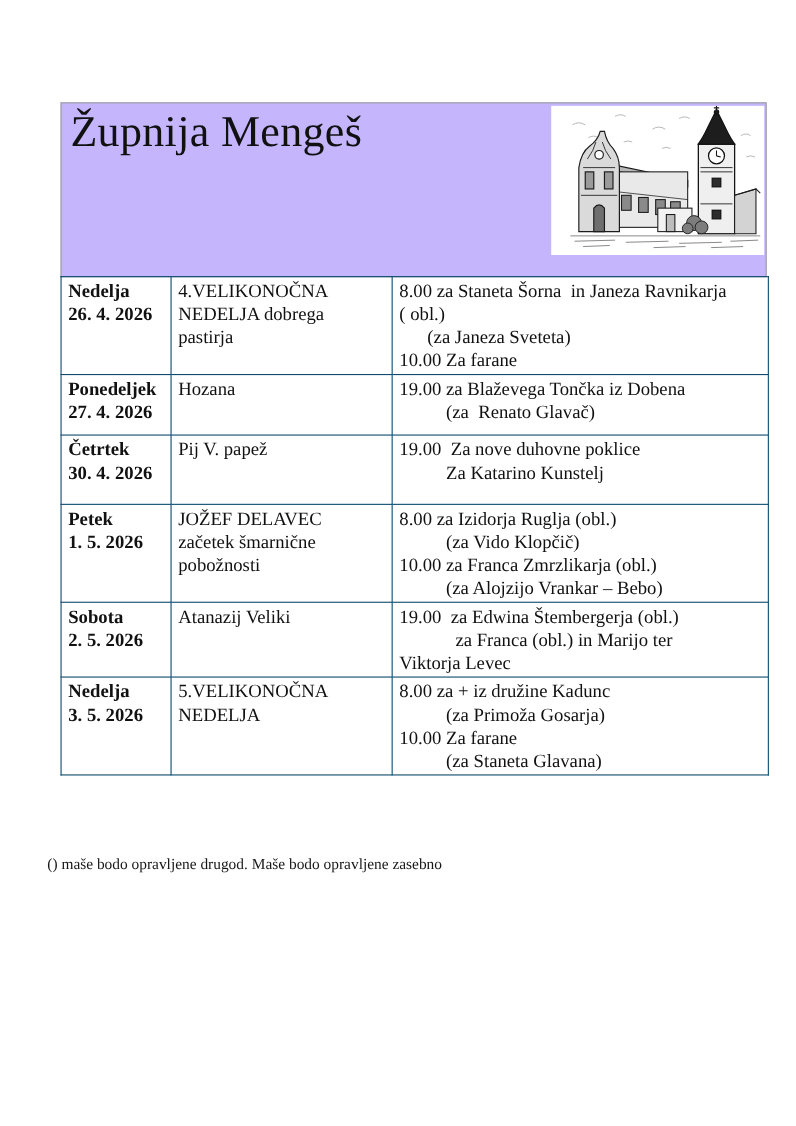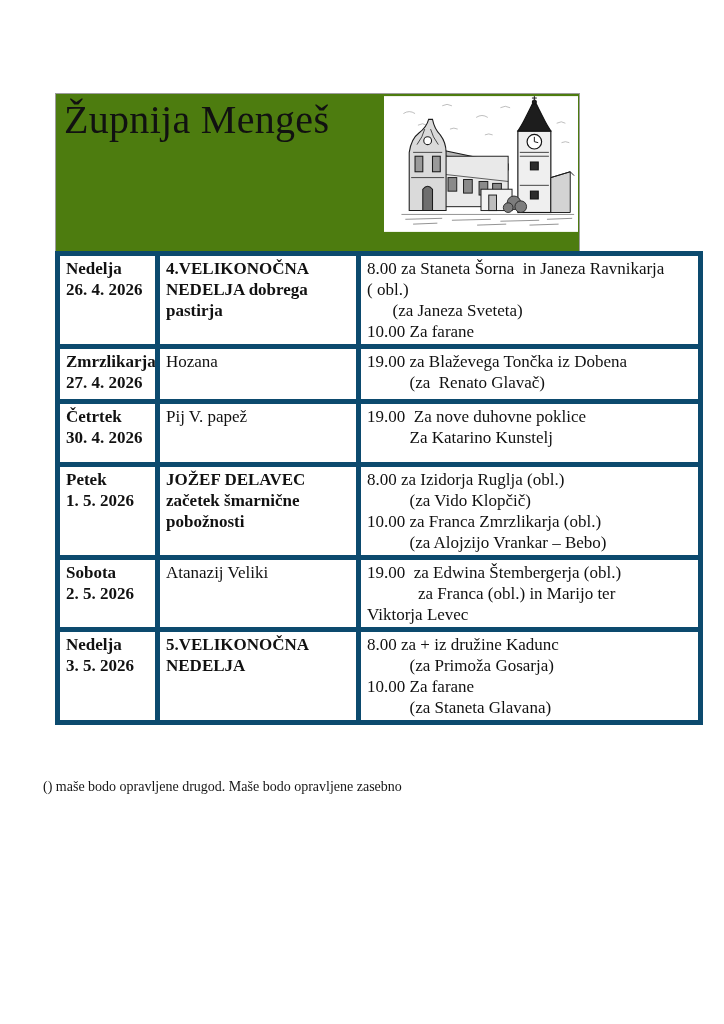--- a/index.html
+++ b/index.html
@@ -5,51 +5,51 @@
   html,body{margin:0;padding:0;background:#ffffff;}
   body{
     width:724px;height:1024px;
     font-family:"Liberation Serif", serif;
     color:#111111;
   }
   .page{position:relative;width:724px;height:1024px;background:#ffffff;overflow:hidden;}
 
   
   .header-box{
-    position:absolute;left:55px;top:93px;width:525px;height:159px;
-    border:1px solid #9d9d9d;box-sizing:border-box;background:#4d7c0f;
+    position:absolute;left:55px;top:93px;width:642px;height:159px;
+    border:1px solid #9d9d9d;box-sizing:border-box;background:#c4b5fd;
   }
   .titles{position:absolute;left:8px;top:2px;}
   .title1{
     font-family:"Liberation Serif", serif;
     font-size:40px;line-height:1.18;font-weight:400;letter-spacing:0.3px;
   }
   .title2{
     font-family:"Liberation Sans", sans-serif;
     font-size:40px;line-height:1.15;font-weight:400;
   }
   .church{position:absolute;right:1px;top:2px;width:194px;height:136px;}
   .church svg{display:block;width:100%;height:100%;}
 
   
   table.schedule{
     position:absolute;left:55px;top:251px;width:643px;
     border-collapse:collapse;table-layout:fixed;
     font-size:17px;line-height:21px;
   }
   table.schedule td{
-    border:5px solid #0c4a6e;
+    border:1px solid #0c4a6e;
     vertical-align:top;
     padding:2px 5px 2px 6px;
     white-space:pre-wrap;
     overflow:hidden;
     box-sizing:border-box;
   }
   td.c-day{font-weight:700;}
-  td.c-feast.bold{font-weight:700;}
+  td.c-feast.bold{font-weight:400;}
   
   tr:nth-child(1) td{height:84px;}
   tr:nth-child(2) td{height:55px;}
   tr:nth-child(3) td{height:63px;}
   tr:nth-child(4) td{height:43px;}
   tr:nth-child(5) td{height:42px;}
   tr:nth-child(6) td{height:85px;margin-top:36px;}
   tr:nth-child(7) td{height:62px;}
   tr:nth-child(8) td{height:82px;}
 
@@ -145,21 +145,21 @@
       <col style="width:201px">
       <col style="width:342px">
     </colgroup>
     <tbody>
         <tr>
           <td class="c-day"><div>Nedelja</div><div>26. 4. 2026</div></td>
           <td class="c-feast bold"><div>4.VELIKONOČNA</div><div>NEDELJA dobrega</div><div>pastirja</div></td>
           <td class="c-int"><div>8.00 za Staneta Šorna  in Janeza Ravnikarja</div><div>( obl.)</div><div>      (za Janeza Sveteta)</div><div>10.00 Za farane</div></td>
         </tr>
         <tr>
-          <td class="c-day"><div>Zmrzlikarja</div><div>27. 4. 2026</div></td>
+          <td class="c-day"><div>Ponedeljek</div><div>27. 4. 2026</div></td>
           <td class="c-feast"><div>Hozana</div></td>
           <td class="c-int"><div>19.00 za Blaževega Tončka iz Dobena</div><div>          (za  Renato Glavač)</div></td>
         </tr>
         <tr>
           <td class="c-day"><div>Četrtek</div><div>30. 4. 2026</div></td>
           <td class="c-feast"><div>Pij V. papež</div></td>
           <td class="c-int"><div>19.00  Za nove duhovne poklice</div><div>          Za Katarino Kunstelj</div></td>
         </tr>
         <tr>
           <td class="c-day"><div>Petek</div><div>1. 5. 2026</div></td>

